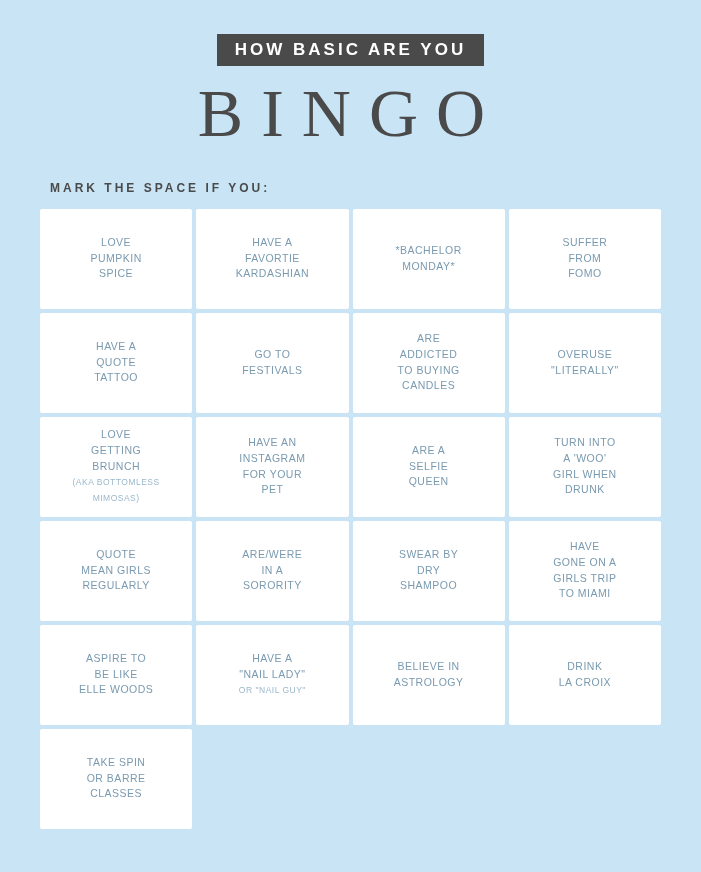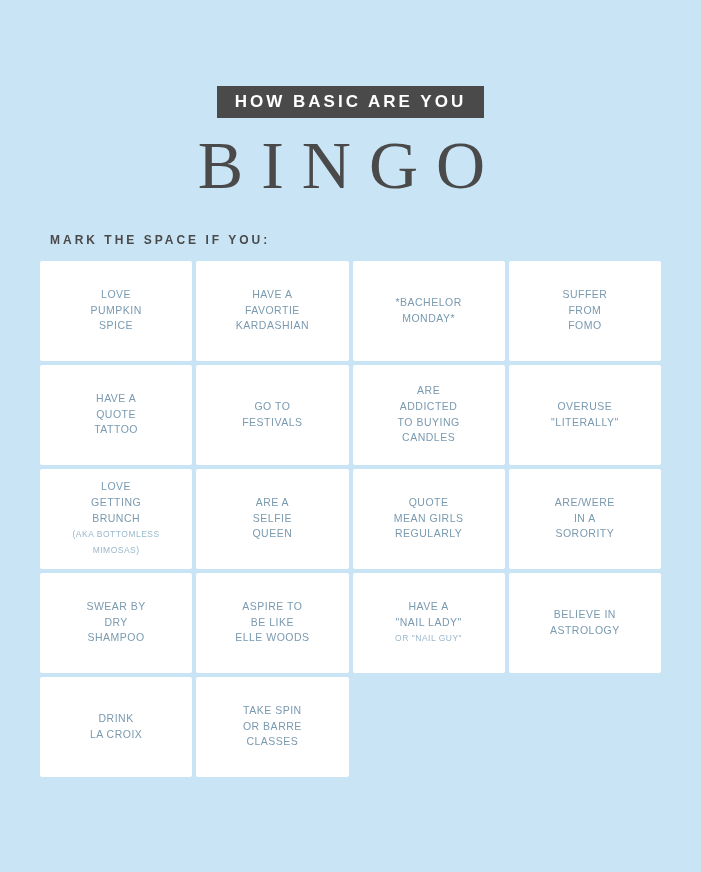--- a/index.html
+++ b/index.html
@@ -116,30 +116,39 @@
       <div class="bingo-cell">
         <span class="bingo-cell-text">ARE<br>ADDICTED<br>TO BUYING<br>CANDLES</span>
       </div>
       <div class="bingo-cell">
         <span class="bingo-cell-text">OVERUSE<br>"LITERALLY"</span>
       </div>
       <div class="bingo-cell">
         <span class="bingo-cell-text">LOVE<br>GETTING<br>BRUNCH<br><span class="small">(AKA BOTTOMLESS<br>MIMOSAS)</span></span>
       </div>
       <div class="bingo-cell">
+        <span class="bingo-cell-text">HAVE AN<br>INSTAGRAM<br>FOR YOUR<br>PET</span>
+      </div>
+      <div class="bingo-cell">
         <span class="bingo-cell-text">ARE A<br>SELFIE<br>QUEEN</span>
+      </div>
+      <div class="bingo-cell">
+        <span class="bingo-cell-text">TURN INTO<br>A 'WOO'<br>GIRL WHEN<br>DRUNK</span>
       </div>
       <div class="bingo-cell">
         <span class="bingo-cell-text">QUOTE<br>MEAN GIRLS<br>REGULARLY</span>
       </div>
       <div class="bingo-cell">
         <span class="bingo-cell-text">ARE/WERE<br>IN A<br>SORORITY</span>
       </div>
       <div class="bingo-cell">
         <span class="bingo-cell-text">SWEAR BY<br>DRY<br>SHAMPOO</span>
+      </div>
+      <div class="bingo-cell">
+        <span class="bingo-cell-text">HAVE<br>GONE ON A<br>GIRLS TRIP<br>TO MIAMI</span>
       </div>
       <div class="bingo-cell">
         <span class="bingo-cell-text">ASPIRE TO<br>BE LIKE<br>ELLE WOODS</span>
       </div>
       <div class="bingo-cell">
         <span class="bingo-cell-text">HAVE A<br>"NAIL LADY"<br><span class="small">OR "NAIL GUY"</span></span>
       </div>
       <div class="bingo-cell">
         <span class="bingo-cell-text">BELIEVE IN<br>ASTROLOGY</span>
       </div>

